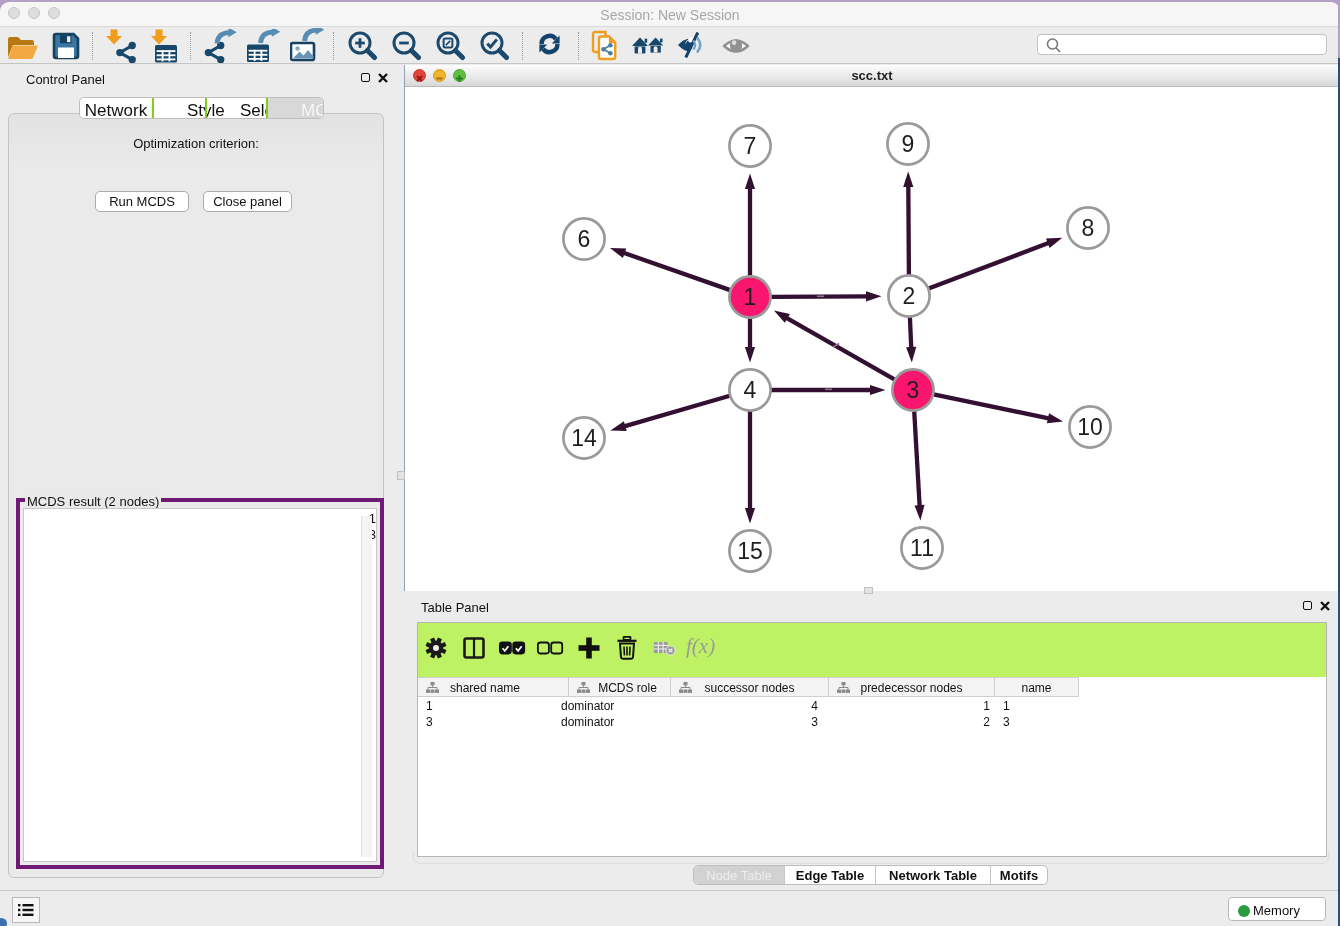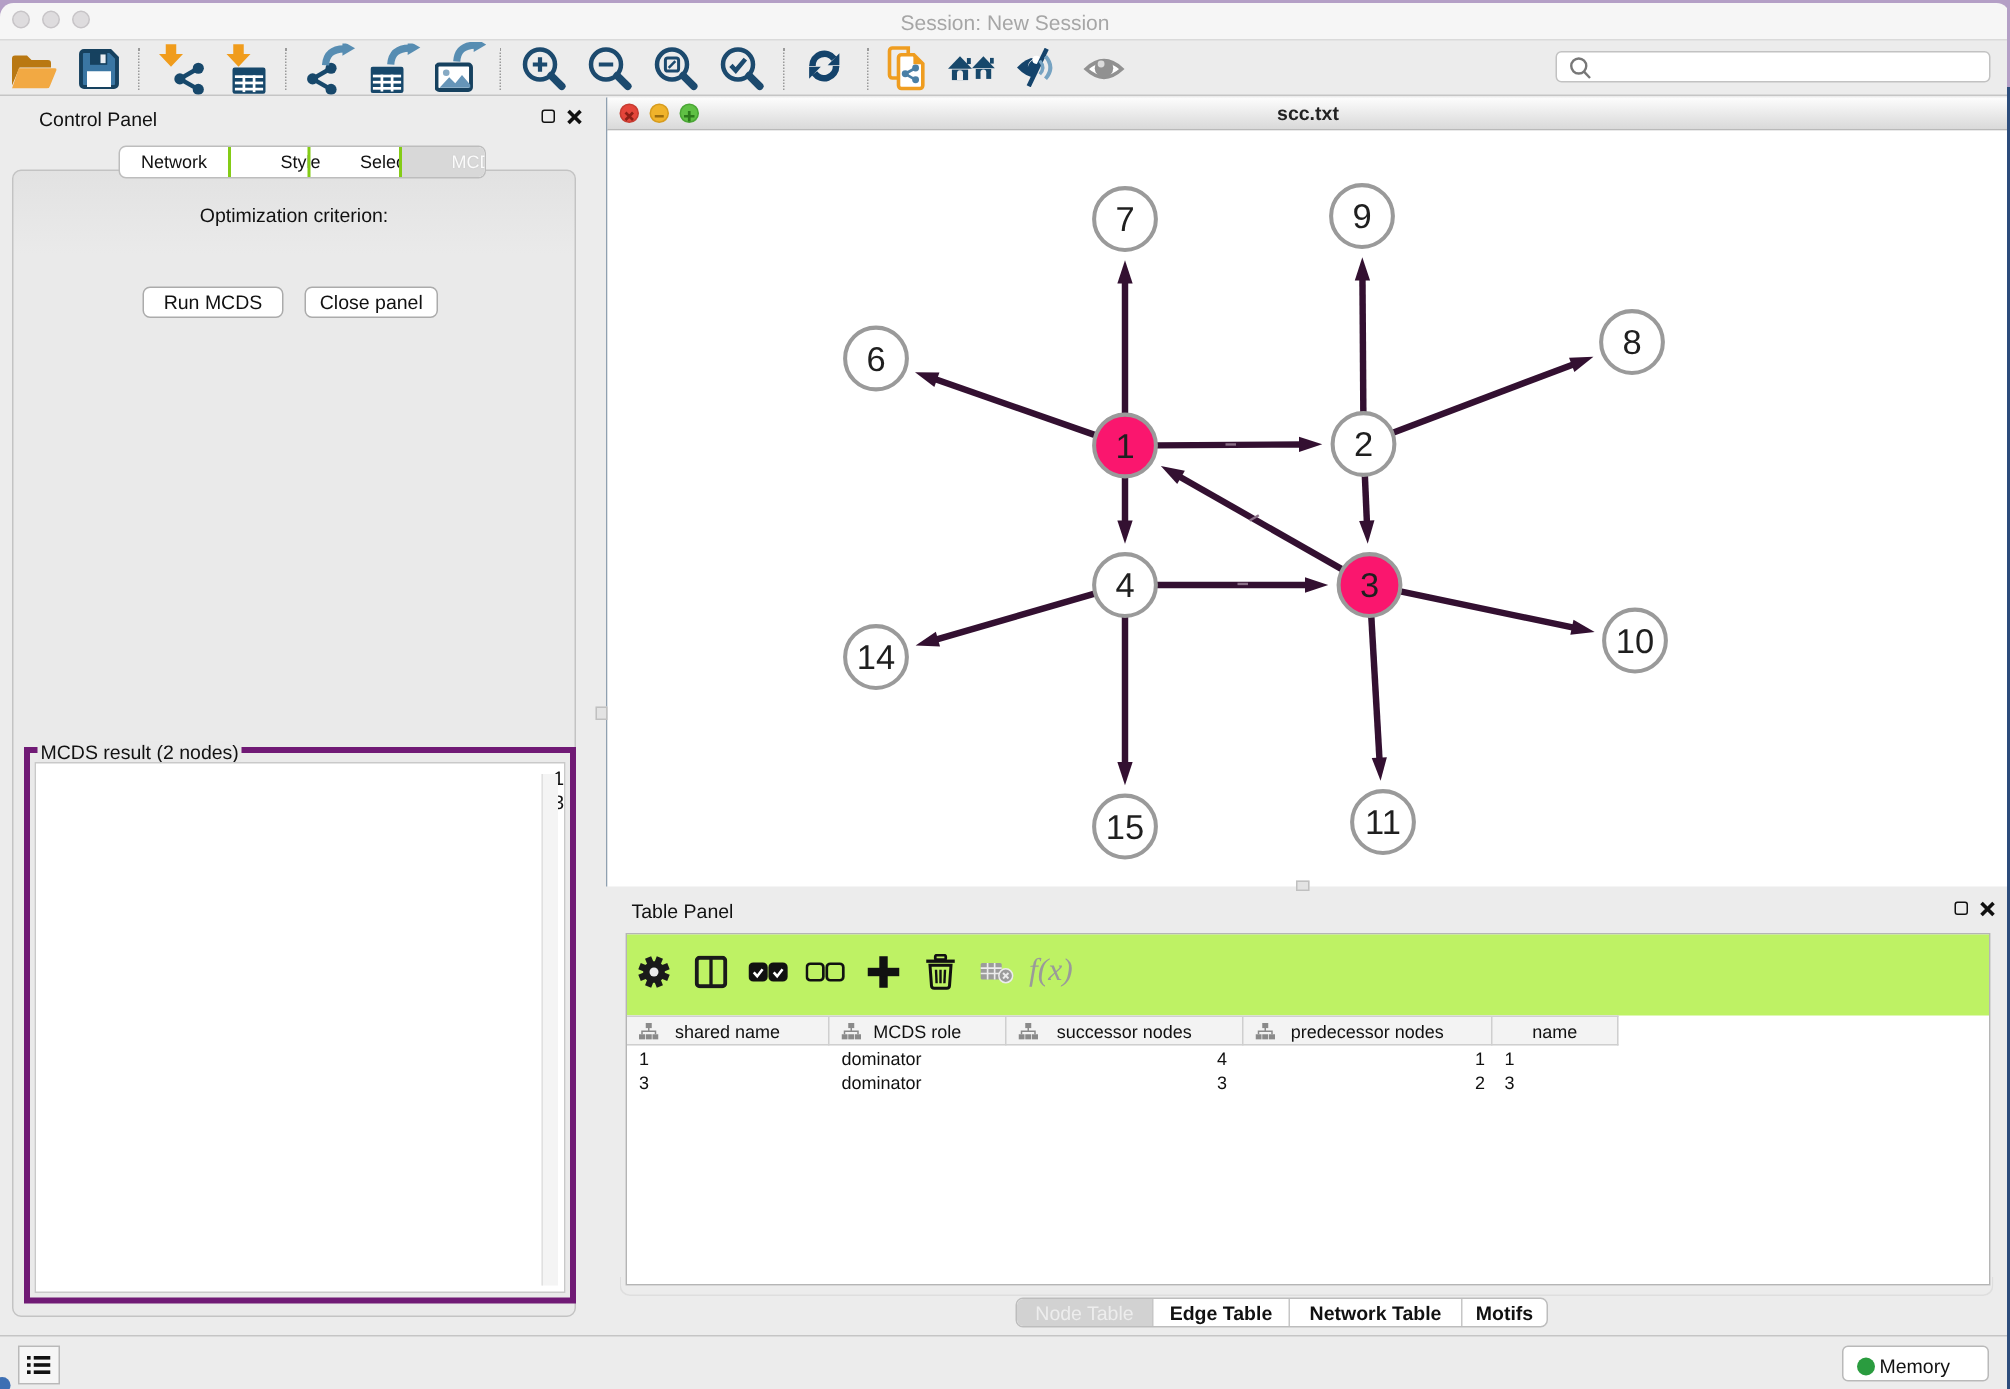--- a/index.html
+++ b/index.html
@@ -29,21 +29,21 @@
 
 #cpanel { left:0; top:64px; width:392px; height:826px; background:#ececec; }
 #cpanel-h { position:absolute; left:14px; top:8px; font-size:13px; color:#111;margin-left:12px; }
 .float-ic { position:absolute; width:9px; height:9px; border:1.5px solid #111;
   border-radius:2px; }
 #tabpane { position:absolute; left:8px; top:49px; width:376px; height:765px;
   background:linear-gradient(#e2e2e2, #eaeaea 55px, #eaeaea);
   border:1px solid #c3c3c3; border-radius:6px; }
 #cptabs { position:absolute; left:79px; top:33px; height:22px; display:flex;
   border:1px solid #bdbdbd; border-radius:5px; overflow:hidden; background:#fff; }
-.seg { font-size:12px; color:#111; padding:3px 0 0 0; text-align:center; height:22px; }
+.seg { font-size:17px; color:#111; padding:3px 0 0 0; text-align:center; height:22px; }
 .seg + .seg { border-left:2px solid #84cc16;padding-left:33px; }
 .seg.sel { background:#d8d8d8; color:#fbfbfb; text-shadow:0 0 1px #c0c0c0; }
 
 #optlabel { position:absolute; left:0; width:376px; top:72px; text-align:center;
   font-size:13px; color:#111; }
 #combo { position:absolute; left:44px; top:94px; width:311px; height:21px;
   background:#fff; border:1px solid #ababab; border-radius:4px; font-size:13px;
   color:#111; padding:2px 0 0 13px; }
 .btn { position:absolute; height:21px; background:#fff; border:1px solid #ababab;
   border-radius:5px; font-size:13px; color:#111; text-align:center; padding-top:2px; }
@@ -79,21 +79,21 @@
   background:#bef264; }
 #thead { position:absolute; left:0; top:54px; width:661px; height:20px;
   background:#f3f3f3; border-top:1px solid #cfcfcf; border-bottom:1px solid #cfcfcf;
   border-right:1px solid #cfcfcf; }
 .th { position:absolute; top:0; height:19px; font-size:12px; color:#111;
   text-align:center; padding-top:3px; }
 .th + .th { border-left:1px solid #cfcfcf; }
 .tree { position:absolute; left:8px; top:4px; }
 .td { position:absolute; font-size:12px; color:#111; height:16px; }
 
-#btabs { position:absolute; left:273px; top:274px; height:20px; display:flex;
+#btabs { position:absolute; left:289px; top:274px; height:20px; display:flex;
   border:1px solid #bdbdbd; border-radius:5px; overflow:hidden; background:#fff; }
 .seg2 { font-size:13px; font-weight:bold; color:#111; padding-top:2px;
   text-align:center; height:18px; }
 .seg2 + .seg2 { border-left:1px solid #c6c6c6; }
 .seg2.sel { background:#d2d2d2; color:#ededed; font-weight:normal; }
 
 
 #statusbar { left:0; top:890px; width:1340px; height:36px; background:#ececec;
   border-top:1px solid #c5c5c5; }
 #listbtn { position:absolute; left:12px; top:6px; width:28px; height:26px;
@@ -405,21 +405,21 @@
           </svg>
       </div>
       <div id="thead">
         <div class="th" style="left:0px;   width:134px;"><svg class="tree" width="13" height="12" viewBox="0 0 13 12">
               <rect x="4.5" y="0" width="4" height="3.4" fill="#8a8a8a"></rect>
               <rect x="0" y="7.5" width="4" height="3.4" fill="#8a8a8a"></rect>
               <rect x="4.5" y="7.5" width="4" height="3.4" fill="#8a8a8a"></rect>
               <rect x="9" y="7.5" width="4" height="3.4" fill="#8a8a8a"></rect>
               <path d="M6.5 3.4 V5.5 M2 7.5 V5.5 H11 V7.5" fill="none" stroke="#8a8a8a" stroke-width="1"></path>
             </svg>shared name</div>
-        <div class="th" style="left:134px; width:118px;"><svg class="tree" width="13" height="12" viewBox="0 0 13 12">
+        <div class="th" style="left:150px; width:118px;"><svg class="tree" width="13" height="12" viewBox="0 0 13 12">
               <rect x="4.5" y="0" width="4" height="3.4" fill="#8a8a8a"></rect>
               <rect x="0" y="7.5" width="4" height="3.4" fill="#8a8a8a"></rect>
               <rect x="4.5" y="7.5" width="4" height="3.4" fill="#8a8a8a"></rect>
               <rect x="9" y="7.5" width="4" height="3.4" fill="#8a8a8a"></rect>
               <path d="M6.5 3.4 V5.5 M2 7.5 V5.5 H11 V7.5" fill="none" stroke="#8a8a8a" stroke-width="1"></path>
             </svg>MCDS role</div>
         <div class="th" style="left:252px; width:158px;"><svg class="tree" width="13" height="12" viewBox="0 0 13 12">
               <rect x="4.5" y="0" width="4" height="3.4" fill="#8a8a8a"></rect>
               <rect x="0" y="7.5" width="4" height="3.4" fill="#8a8a8a"></rect>
               <rect x="4.5" y="7.5" width="4" height="3.4" fill="#8a8a8a"></rect>

